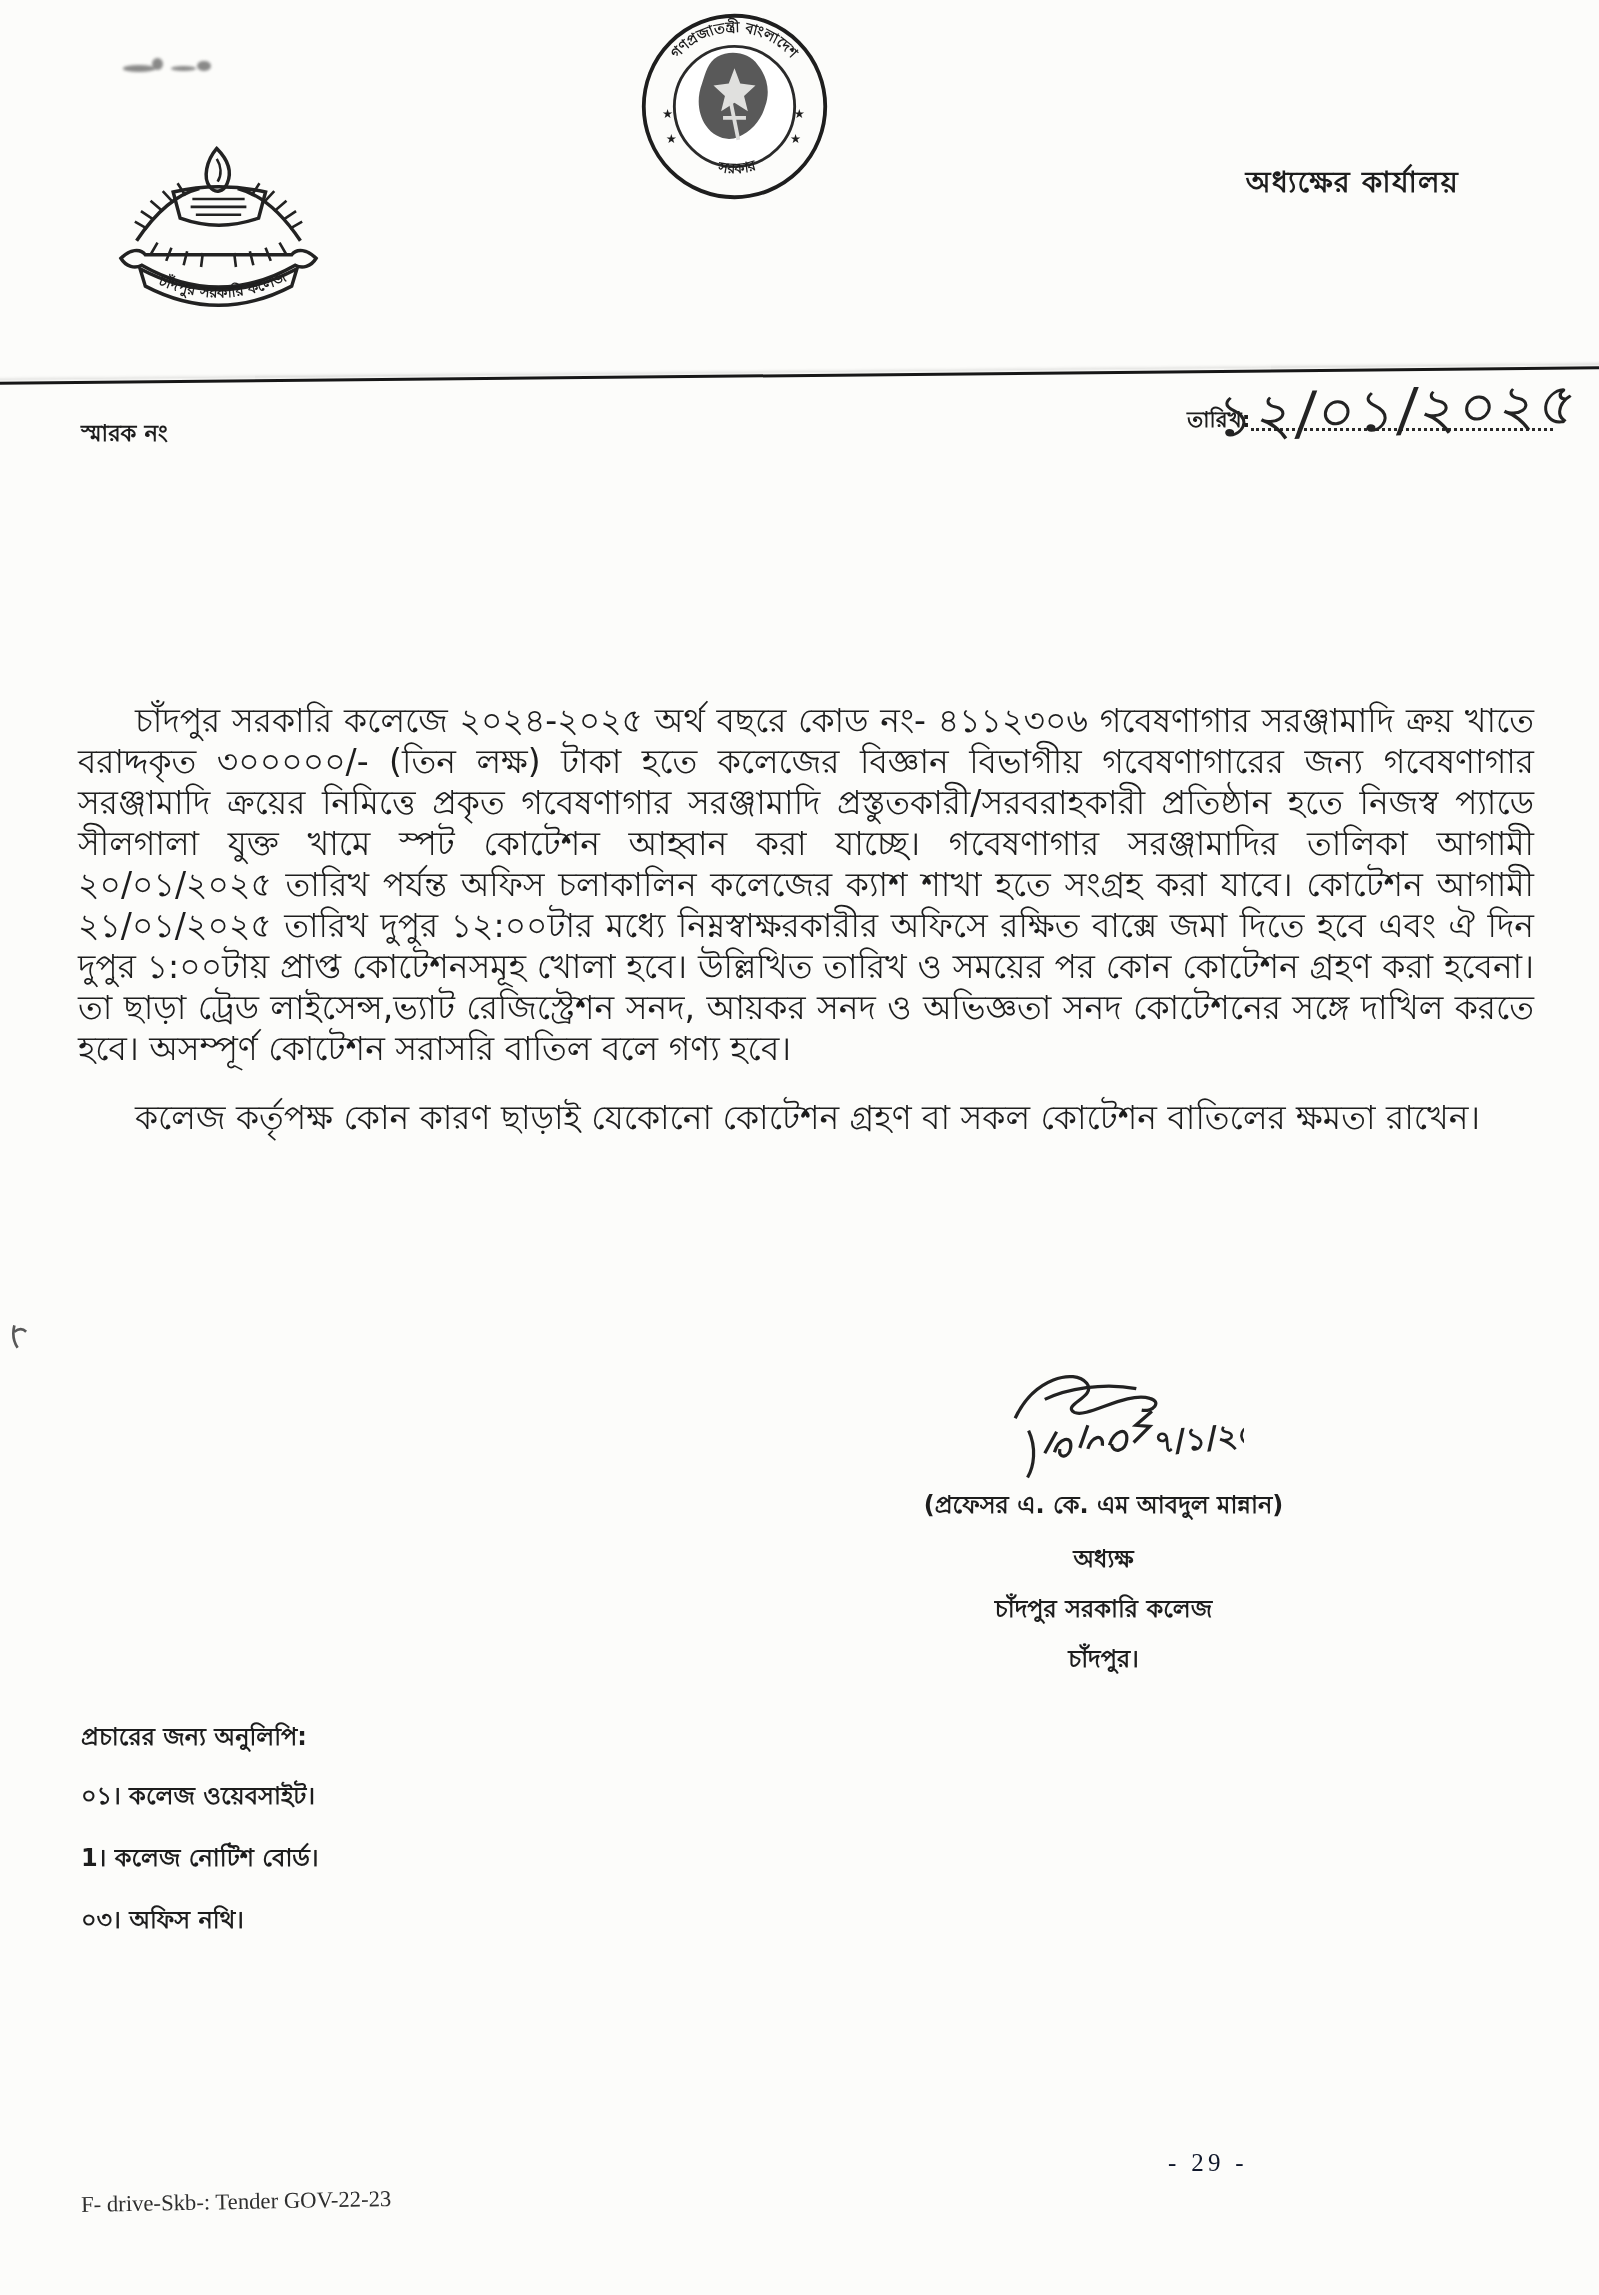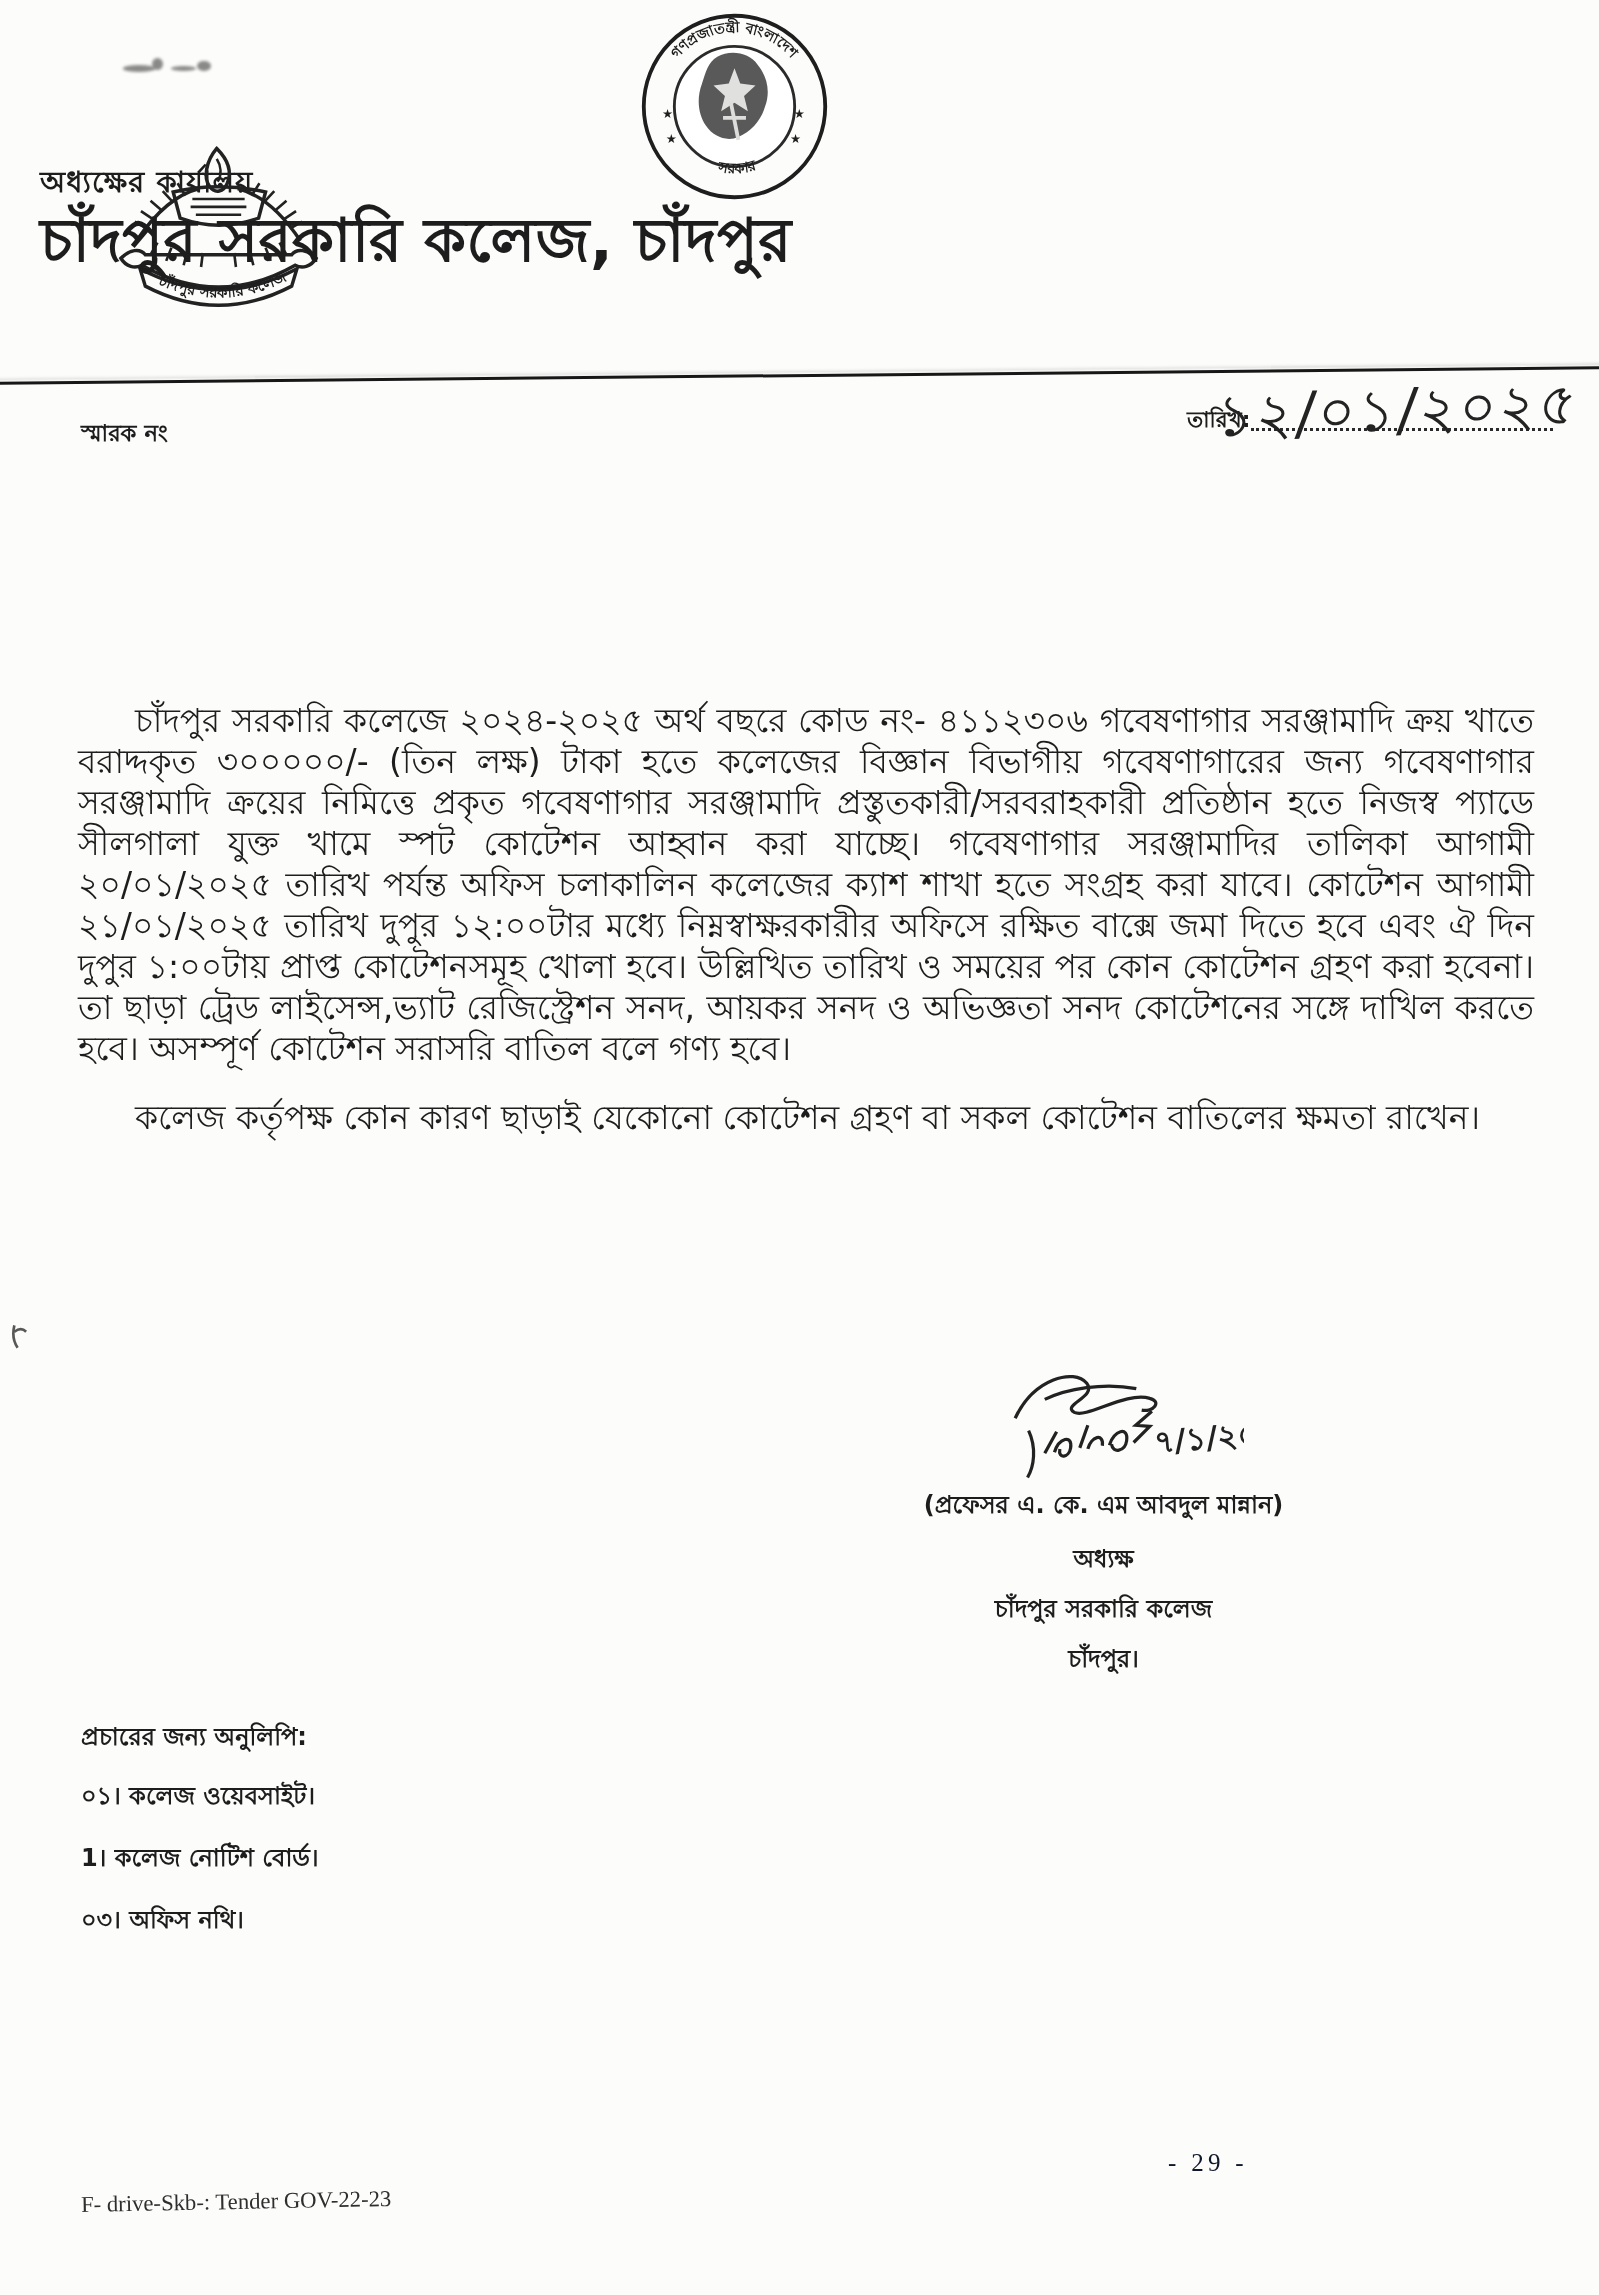--- a/index.html
+++ b/index.html
@@ -5,21 +5,21 @@
   html,body{margin:0;padding:0;background:#e8e8e6;}
   .page{
     position:relative;
     width:1599px;height:2295px;
     background:#fcfcfa;
     font-family:"DejaVu Sans", sans-serif;
     color:#1d1d1d;
     overflow:hidden;
   }
   .abs{position:absolute;}
-  .centered{text-align:left;}
+  .centered{text-align:right;}
   
   .gov-seal{left:639px;top:10.8px;width:191px;height:191px;}
   .office-line{left:40px;top:159px;width:1419px;font-size:29px;font-weight:700;letter-spacing:1.1px;}
   .college-logo{left:105px;top:138px;width:227px;height:183px;}
   .college-name{left:40px;top:194px;width:1559px;font-size:60px;font-weight:800;letter-spacing:0.5px;}
   .phone-line{left:40px;top:296px;width:1559px;font-size:24px;font-weight:700;}
   .email-line{left:40px;top:330px;width:1559px;font-size:26.4px;font-weight:600;}
   .head-rule{left:-13.5px;top:374px;width:1629px;height:2.7px;background:#171717;
     transform:rotate(-0.55deg);box-shadow:0 -3.8px 2.7px -1.1px rgba(40,40,40,.35);}
   
@@ -113,21 +113,20 @@
              C236,148 226,150 218,146 Q130,196 42,146 C34,150 24,148 18,138 Z"></path>
     <path class="ink" stroke-width="4" d="M40,150 Q130,198 220,150 L214,170 Q130,214 46,170 Z"></path>
     <defs>
         <path id="banner-arc" d="M48,162 Q130,204 212,162" fill="none"></path>
       </defs>
     <text font-size="17" font-weight="700" fill="#1e1e1e">
       <textPath href="#banner-arc" startOffset="8%">চাঁদপুর সরকারি কলেজ</textPath>
     </text>
   </svg>
 
-  <div class="abs college-name centered">চাঁদপুর সরকারি কলেজ, চাঁদপুর</div>
 
 
 
   <div class="abs head-rule"></div>
 
   <div class="abs memo-no">স্মারক নং</div>
 
   <div class="abs date-label">তারিখ:</div>
   <div class="abs date-dots"></div>
   <div class="abs date-hand">১২/০১/২০২৫</div>

